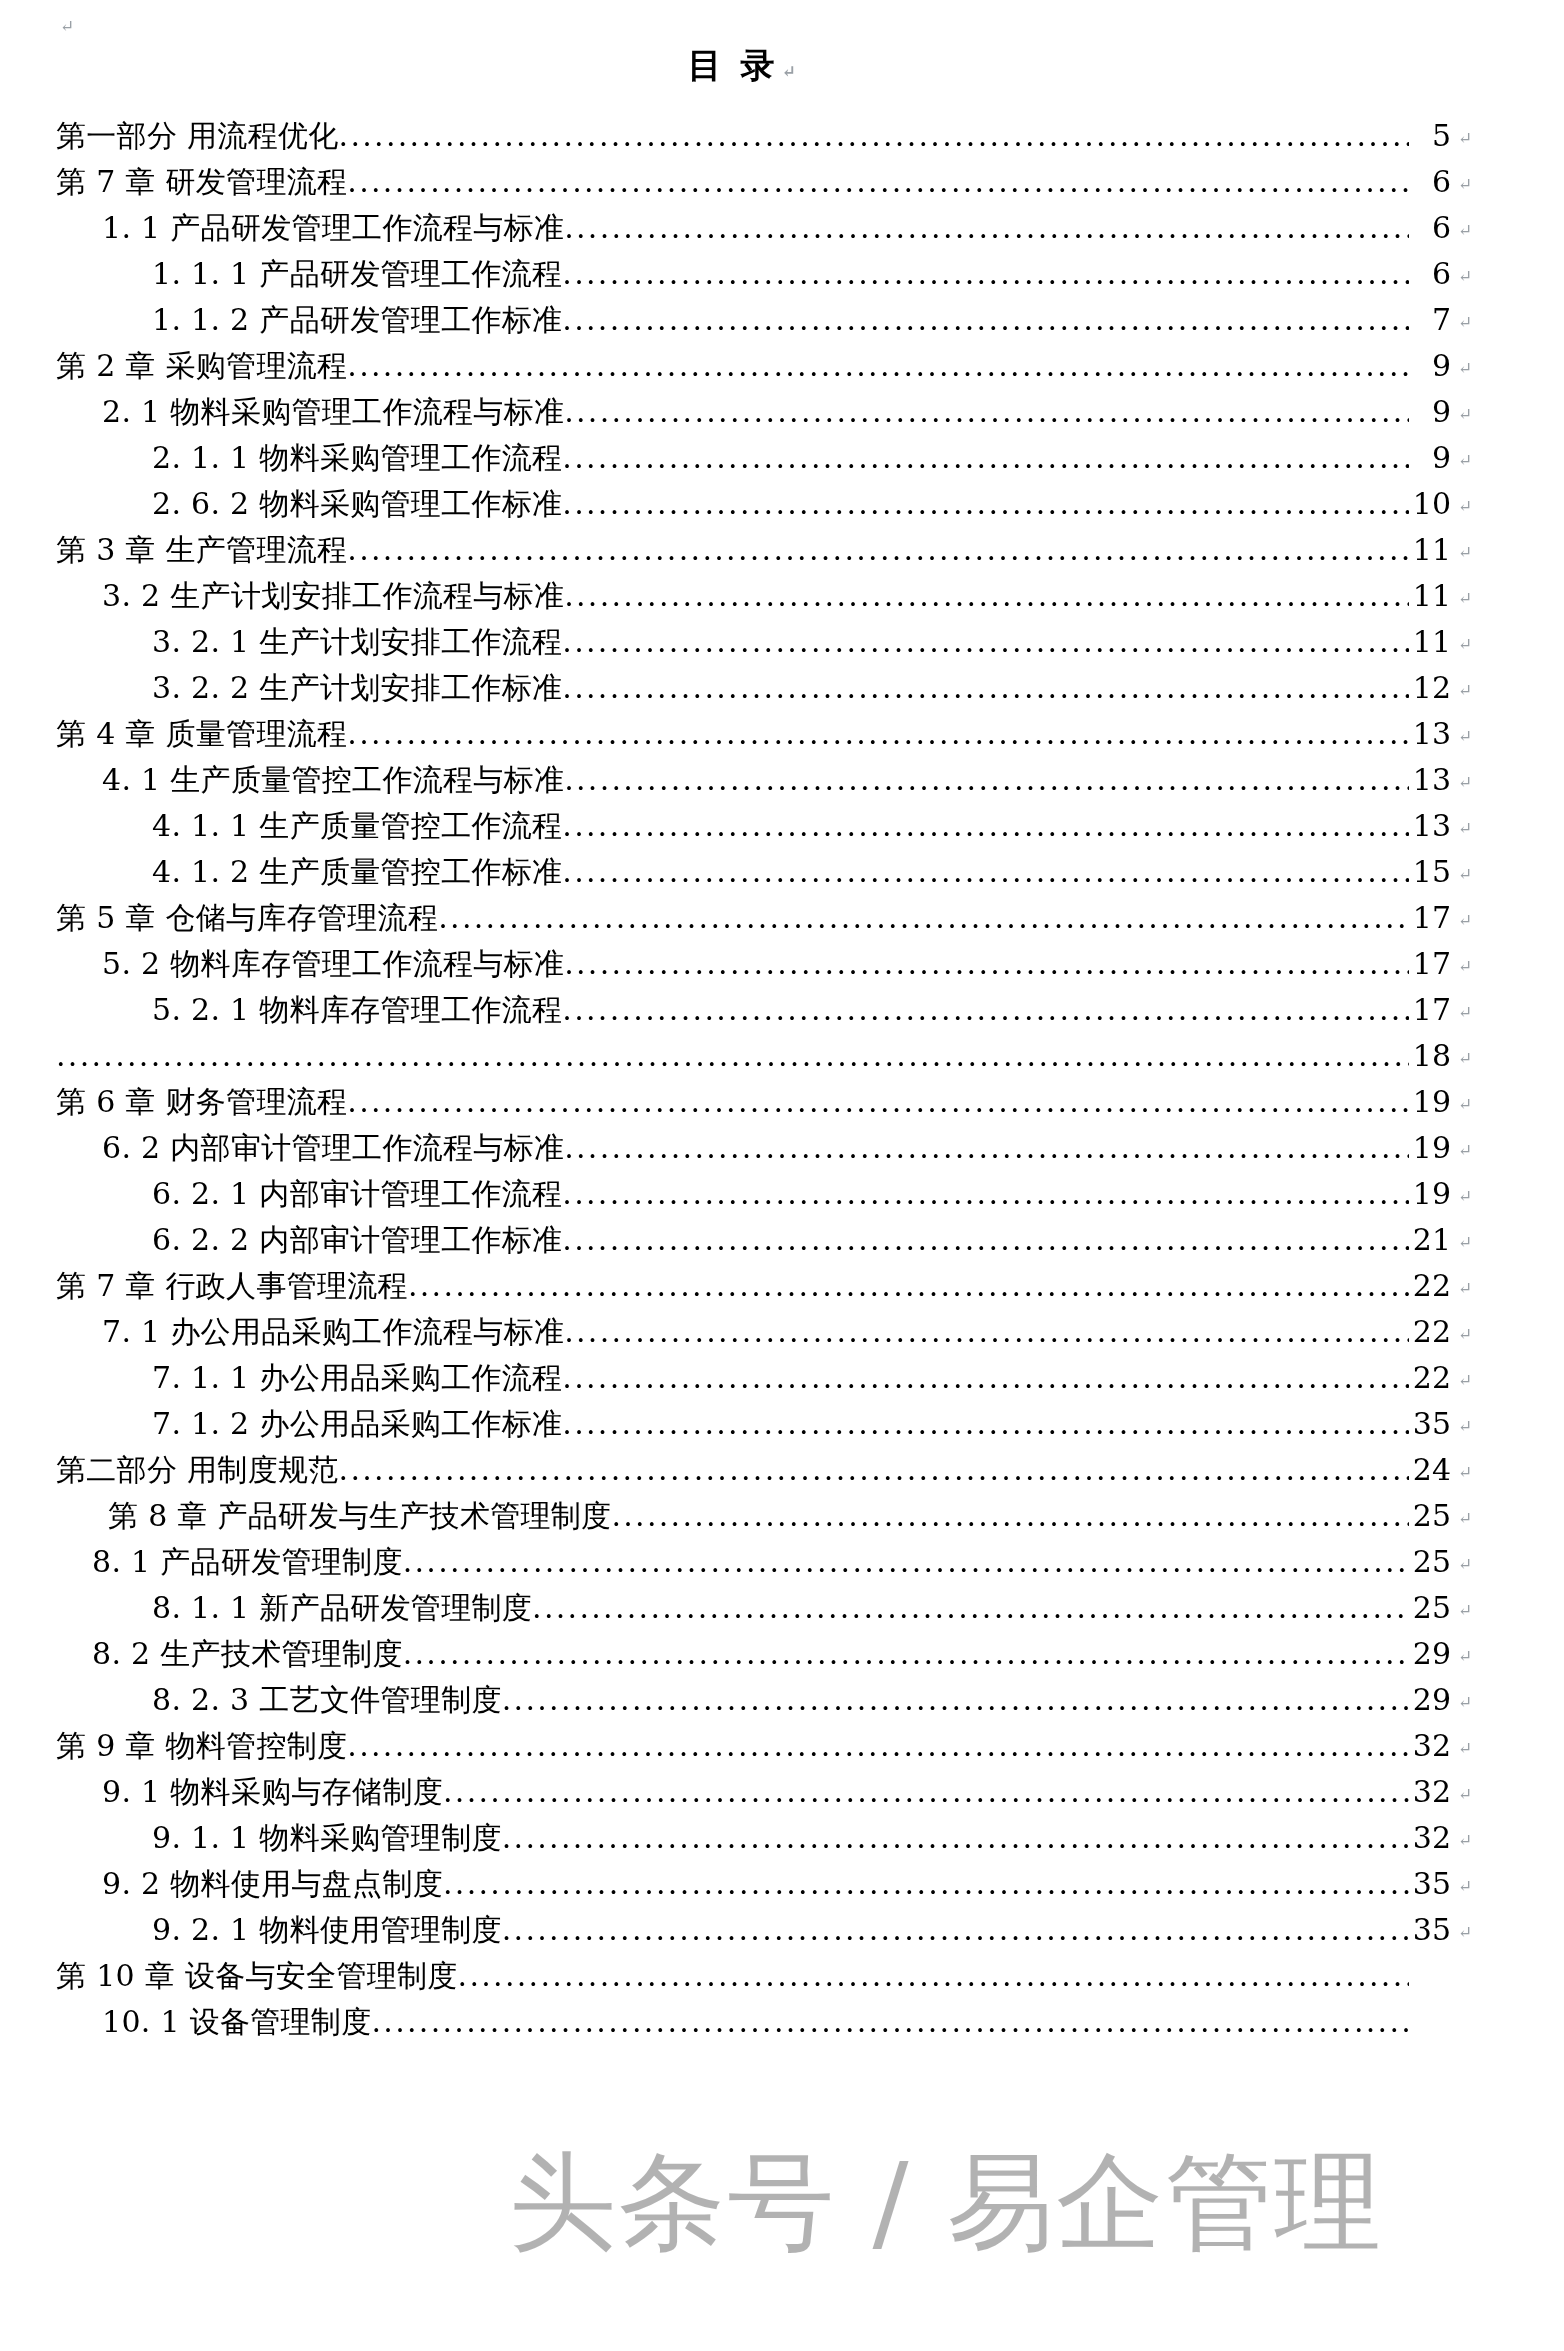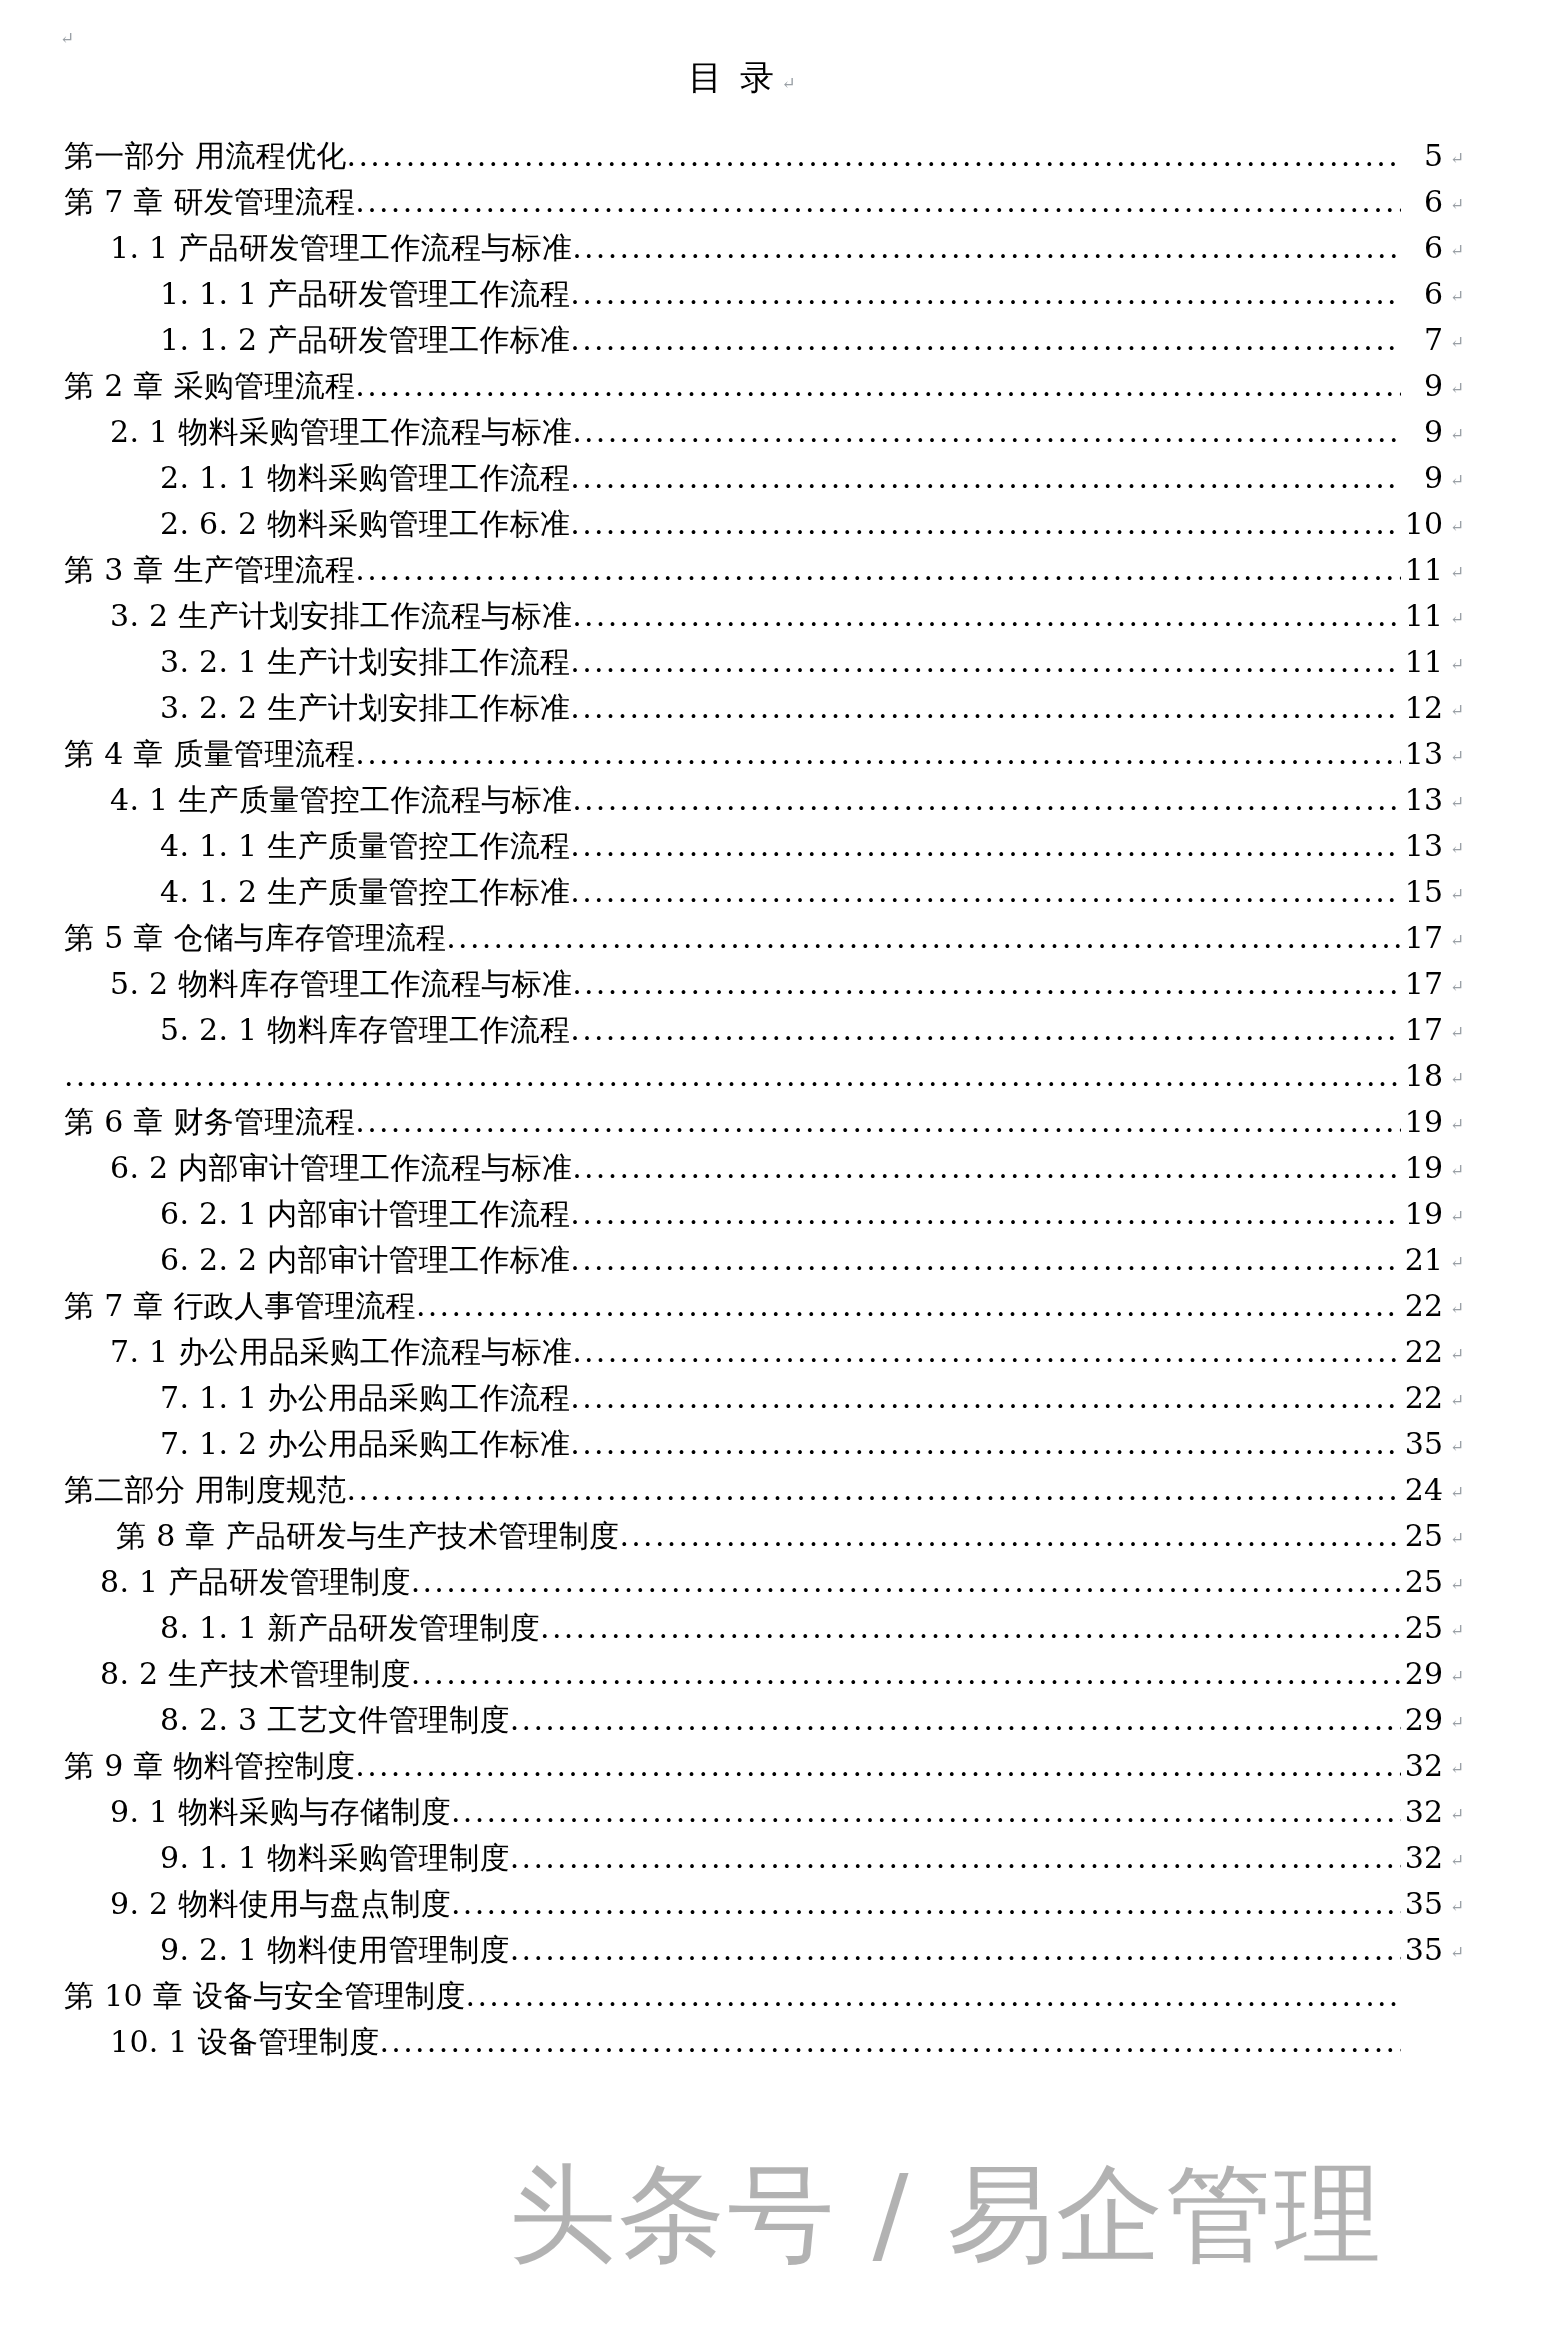--- a/index.html
+++ b/index.html
@@ -33,39 +33,39 @@
     font-size: 17px;
     color: #9aa0a6;
     line-height: 1;
   }
 
   
   .toc-title {
     text-align: center;
     font-size: 34px;
     letter-spacing: 0.10em;
-    margin: 12px;
+    margin: 0;
     padding-top: 46px;
     padding-bottom: 12px;
-    font-weight: 400;
+    font-weight: 700;
     line-height: 1.15;
     position: relative;
     left: -28px;
   }
   .toc-title .pilcrow {
     font-size: 17px;
     color: #9aa0a6;
     vertical-align: baseline;
     letter-spacing: 0;
     margin-left: 4px;
   }
 
   
   .toc-list {
-    margin: 16px;
+    margin: 8px;
     padding: 0;
     list-style: none;
   }
   .toc-entry {
     display: flex;
     align-items: flex-end;
     font-size: 30px;
     line-height: 1;
     height: 46px;
     white-space: nowrap;

